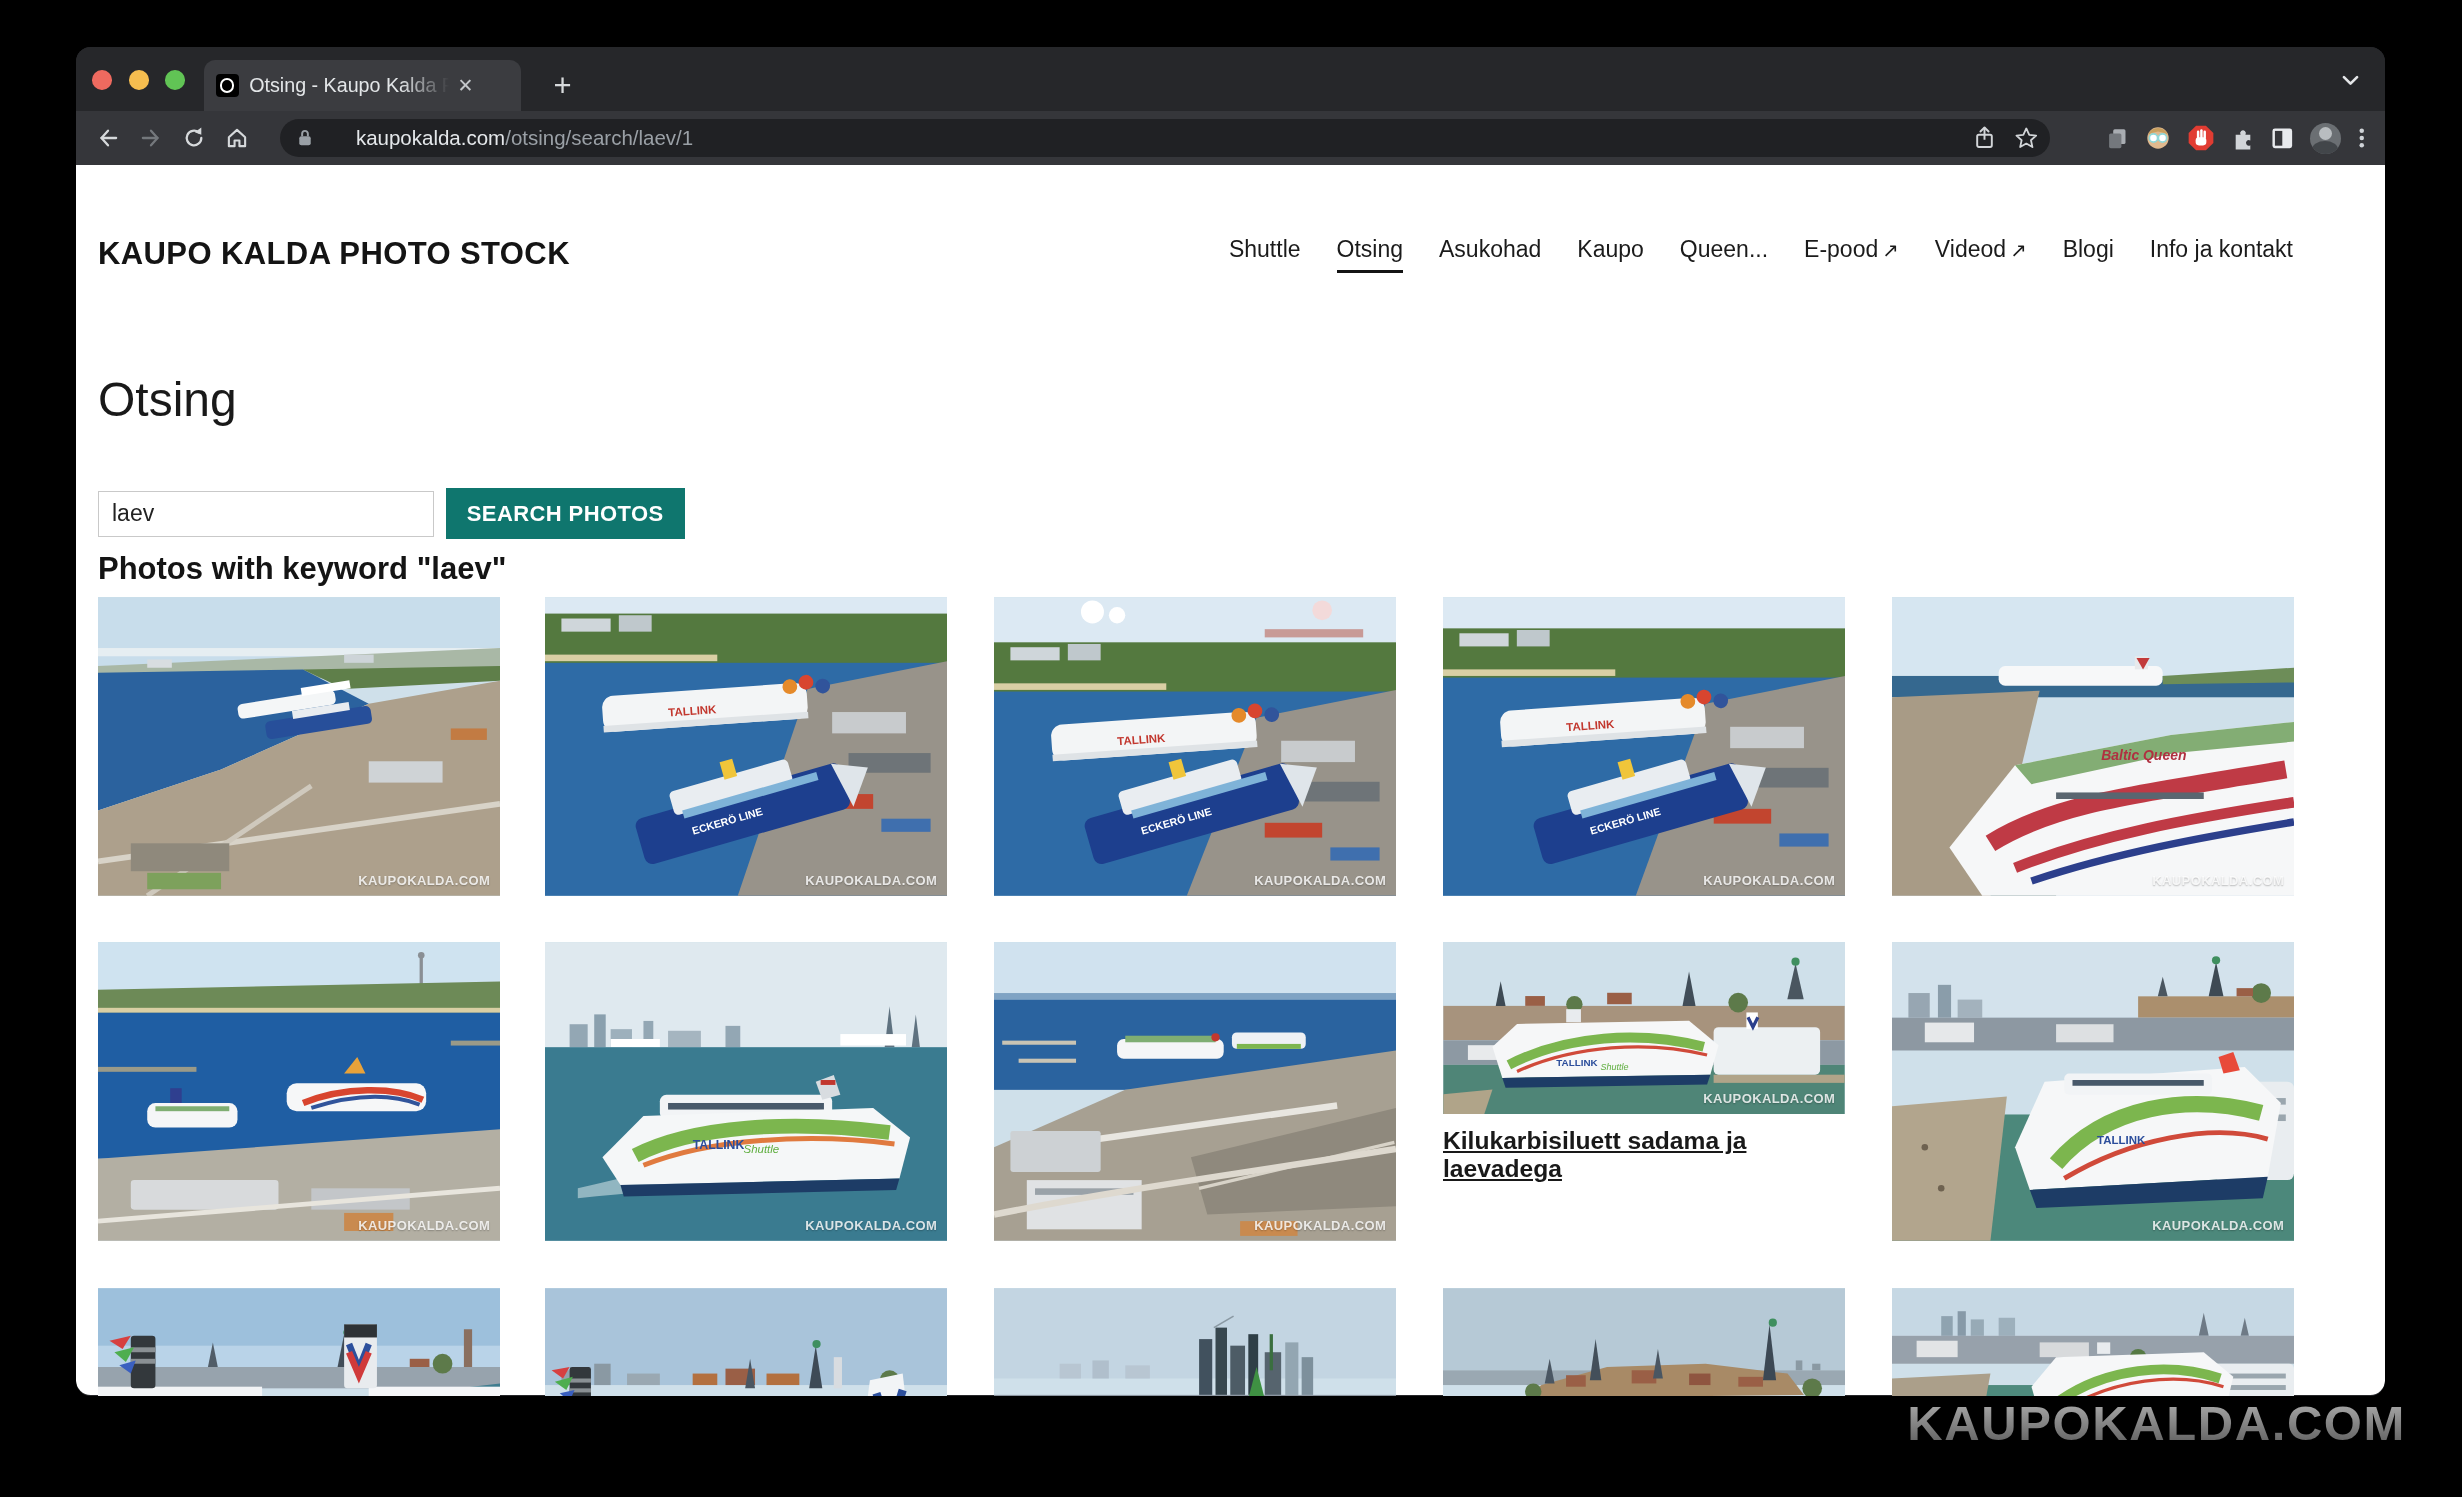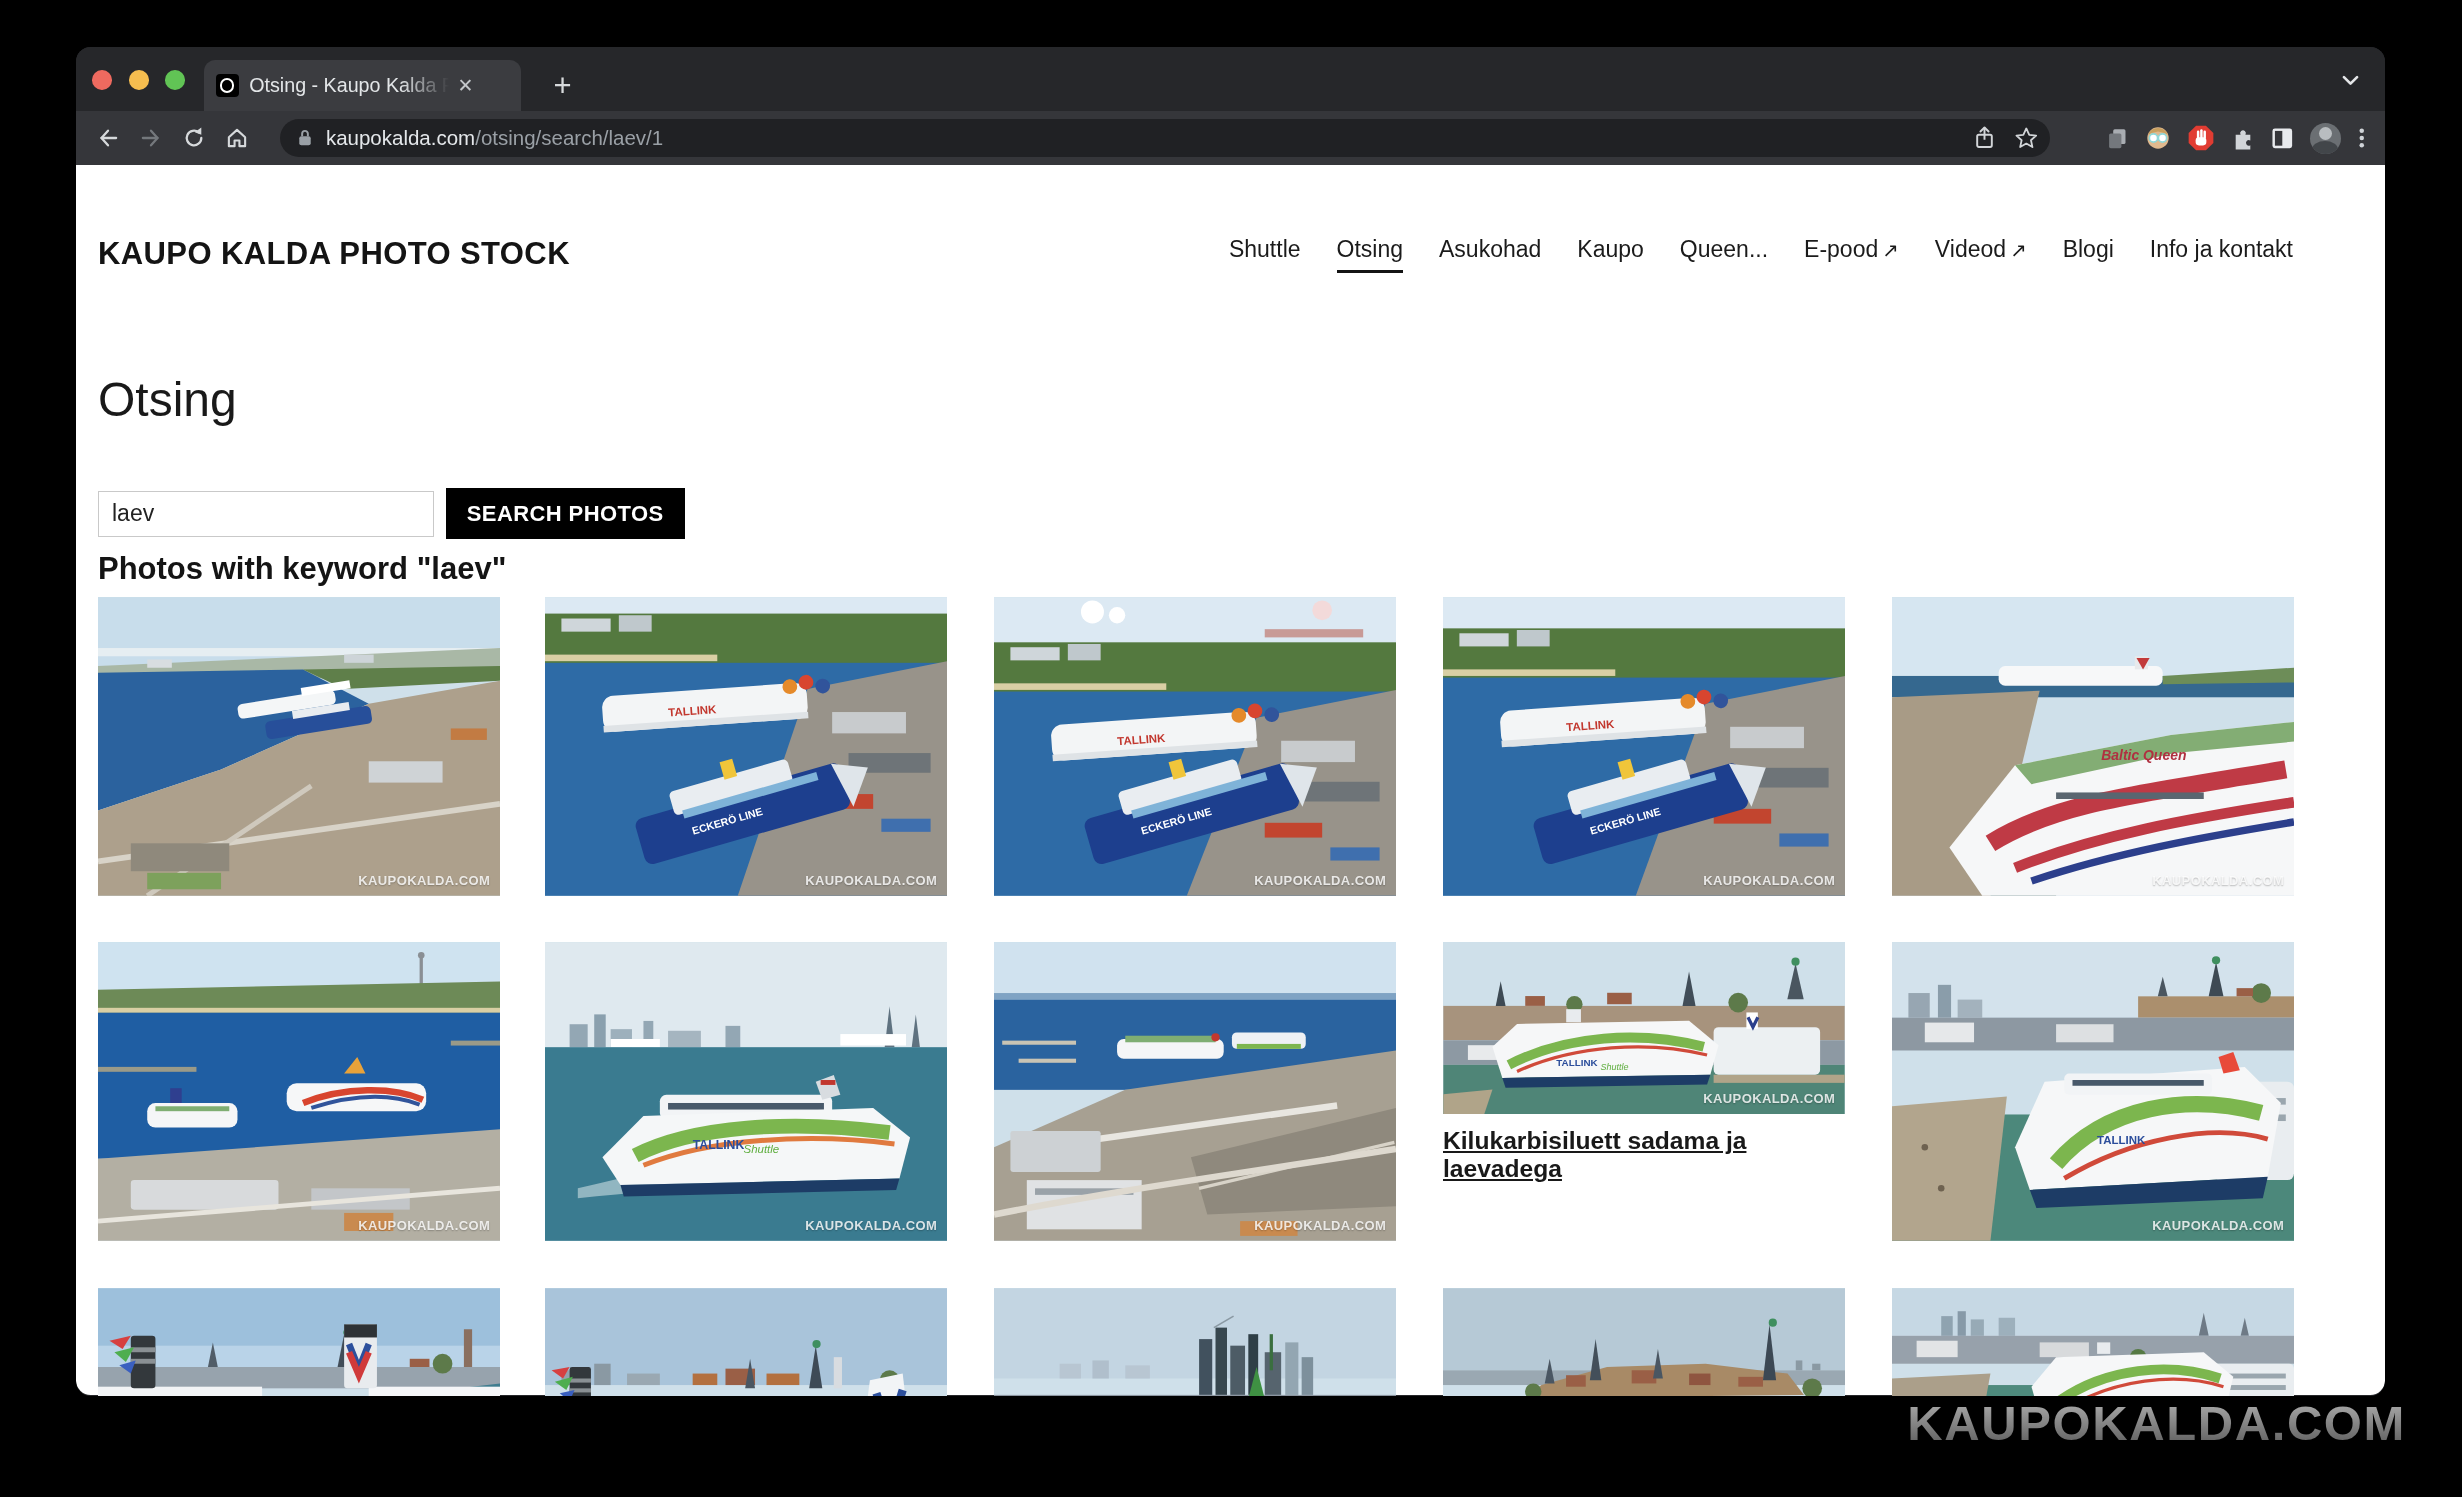--- a/index.html
+++ b/index.html
@@ -19,41 +19,41 @@
             overflow:hidden;max-width:200px;flex:1 1 auto;}
   .tabfade{position:absolute;right:0;top:0;bottom:0;width:49px;
            background:linear-gradient(90deg,rgba(59,60,64,0),#3b3c40);}
   .tabclose{margin-left:8.2px;font-size:19px;color:#c3c7ca;line-height:1;cursor:default;}
   .newtab{position:absolute;left:466px;top:18px;font-size:31px;color:#d7dadc;line-height:41px;width:41px;
           text-align:center;}
   .tabchev{position:absolute;right:23px;top:26px;}
   .toolbar{position:absolute;left:0;top:64px;width:100%;height:54px;background:#35363a;}
   .navbtn{position:absolute;top:6.6px;width:41px;height:41px;display:flex;align-items:center;justify-content:center;}
   .pill{position:absolute;left:204px;top:8.2px;width:1770px;height:38px;background:#202124;border-radius:19px;
-        display:flex;align-items:center;}
+        display:flex;align-items:center;gap:30px;}
   .urltext{font-size:20.5px;margin-left:11.5px;white-space:nowrap;}
   .urltext .dom{color:#e4e7ea}.urltext .path{color:#9aa0a6}
   .pillicons{position:absolute;right:11.5px;top:0;height:38px;display:flex;align-items:center;gap:18px;}
   .extrow{position:absolute;right:18px;top:0;height:54px;display:flex;align-items:center;gap:14.8px;}
   .avatar{width:31px;height:31px;border-radius:50%;background:#6b6f73;overflow:hidden;position:relative;}
   .avatar .head{position:absolute;left:9px;top:4.9px;width:13px;height:13px;border-radius:50%;background:#b9bdc0;}
   .avatar .bod{position:absolute;left:2.5px;top:18px;width:26px;height:16.4px;border-radius:50% 50% 0 0;background:#42464a;}
   
   .content{position:absolute;left:0;top:118px;width:100%;height:1230px;background:#fff;border-radius:0 0 14.8px 14.8px;}
   .hdr{position:absolute;left:22px;right:92px;top:71px;display:flex;align-items:flex-start;justify-content:space-between;}
   .sitetitle{font-size:31px;font-weight:bold;color:#141414;letter-spacing:0.4px;white-space:nowrap;}
   .nav{display:flex;gap:36px;align-items:baseline;}
   .nav a{font-size:23px;color:#1b1b1b;text-decoration:none;white-space:nowrap;}
   .nav a.active{border-bottom:3.3px solid #141414;padding-bottom:7.4px;}
   .nav .ext{font-size:19.7px;margin-left:4.1px;}
   .h1{position:absolute;left:22px;top:207px;font-size:48px;font-weight:500;color:#191919;}
   .searchrow{position:absolute;left:22px;top:323px;display:flex;align-items:center;}
   .searchrow input{width:308px;height:44px;border:0.8px solid #c9c9c9;background:#fff;font-size:23px;
                    font-family:"Liberation Sans",sans-serif;color:#222;padding:0 13px;outline:none;}
-  .searchrow button{margin-left:11.5px;height:51px;padding:0 21.3px;background:#000000;color:#fff;border:none;
+  .searchrow button{margin-left:11.5px;height:51px;padding:0 21.3px;background:#0f766e;color:#fff;border:none;
                     font-size:22px;font-weight:bold;letter-spacing:0.4px;font-family:"Liberation Sans",sans-serif;}
   .results-h{position:absolute;left:22px;top:386px;font-size:31px;font-weight:bold;color:#141414;}
   .grid{position:absolute;left:0;top:0;width:100%;height:100%;}
   .ph{position:absolute;margin:0;padding:0;}
   .pimg{position:relative;width:100%;overflow:hidden;background:#cfe0ea;}
   .pimg svg{display:block}
   .wm{position:absolute;right:9.8px;bottom:8.2px;font-size:13px;font-weight:bold;letter-spacing:0.4px;
       color:rgba(255,255,255,.82);text-shadow:0 0.8px 1.6px rgba(0,0,0,.25);}
   .cap{display:block;margin-top:13px;font-size:24.6px;font-weight:bold;color:#191919;text-decoration:underline;}
   

